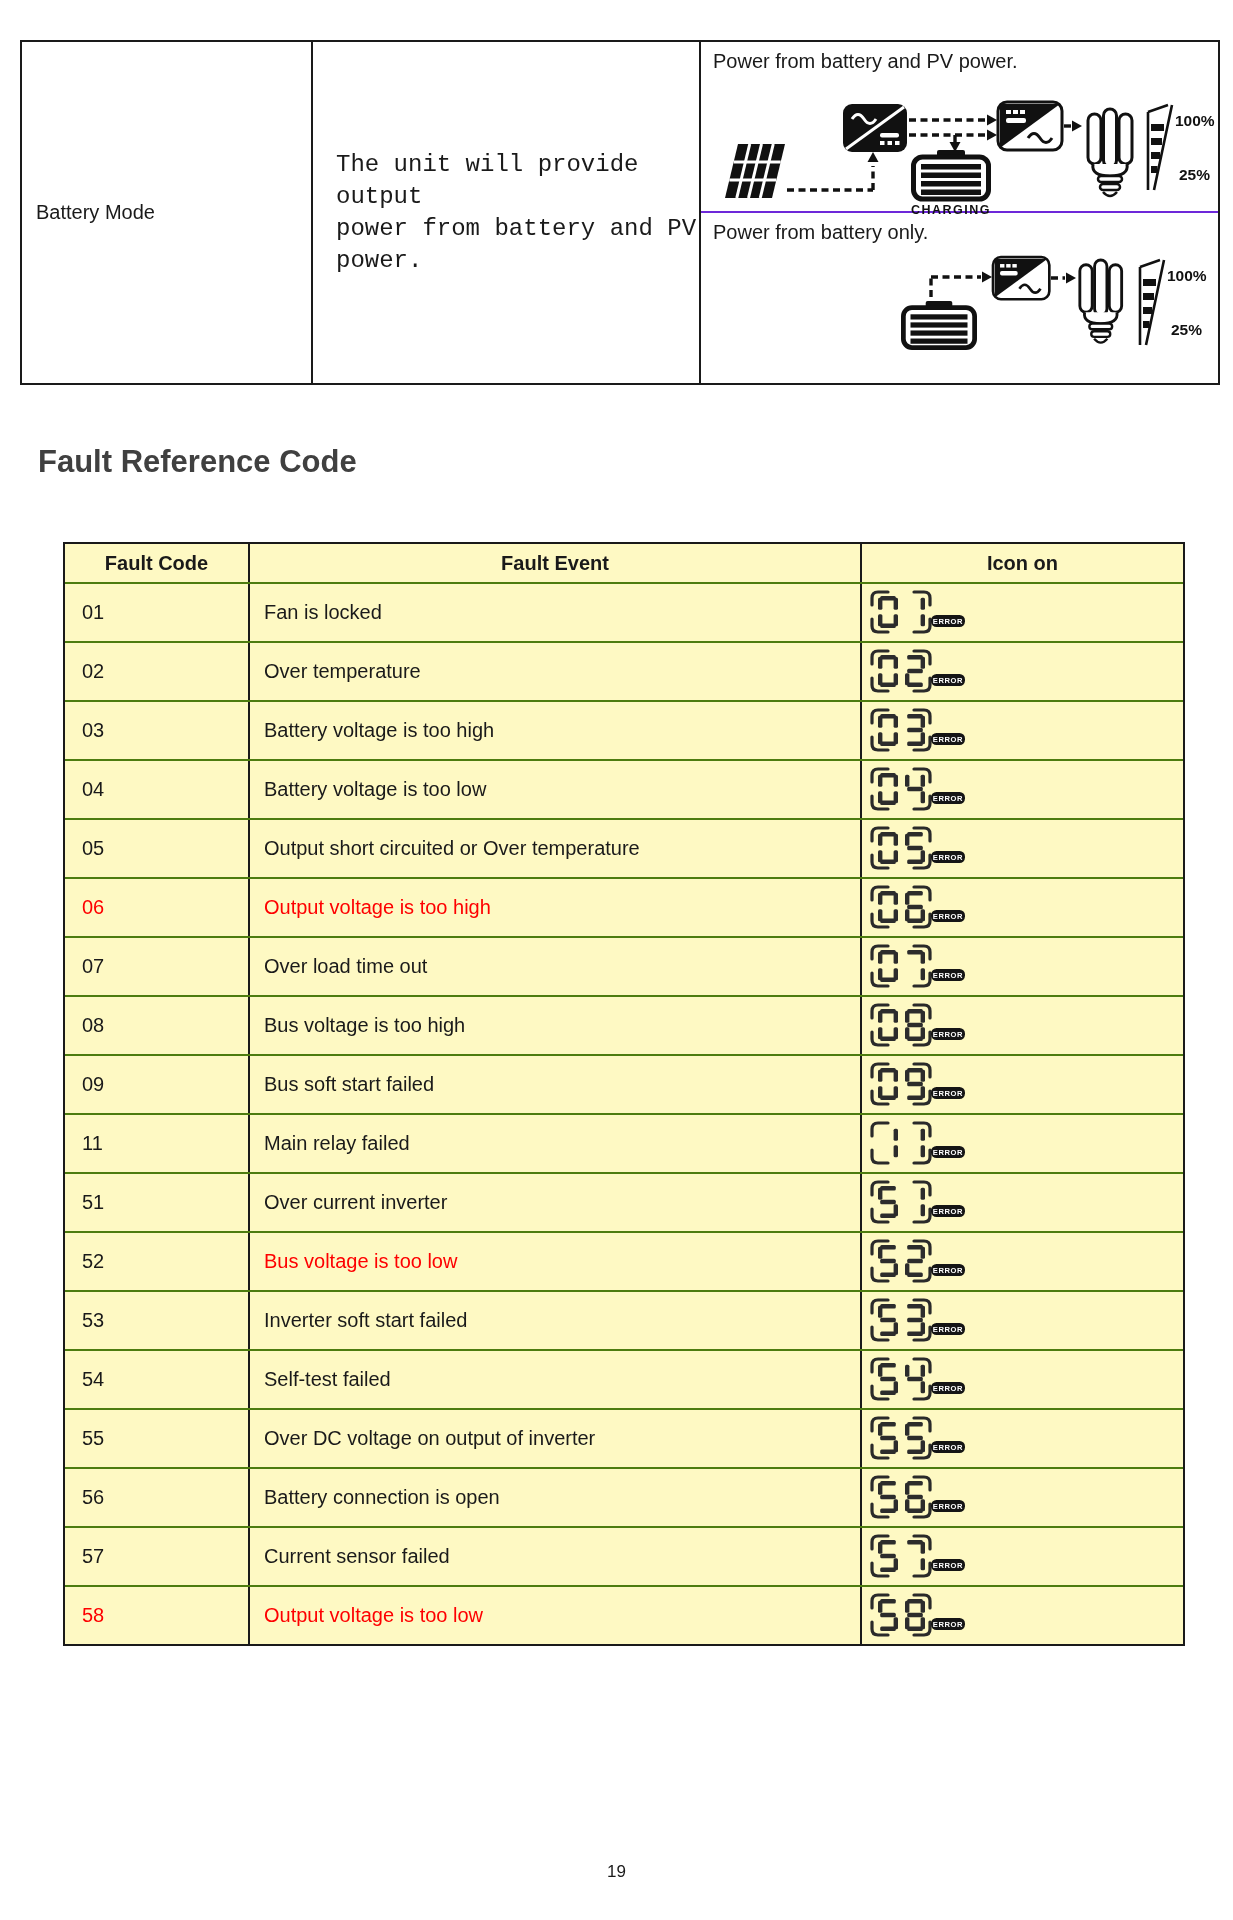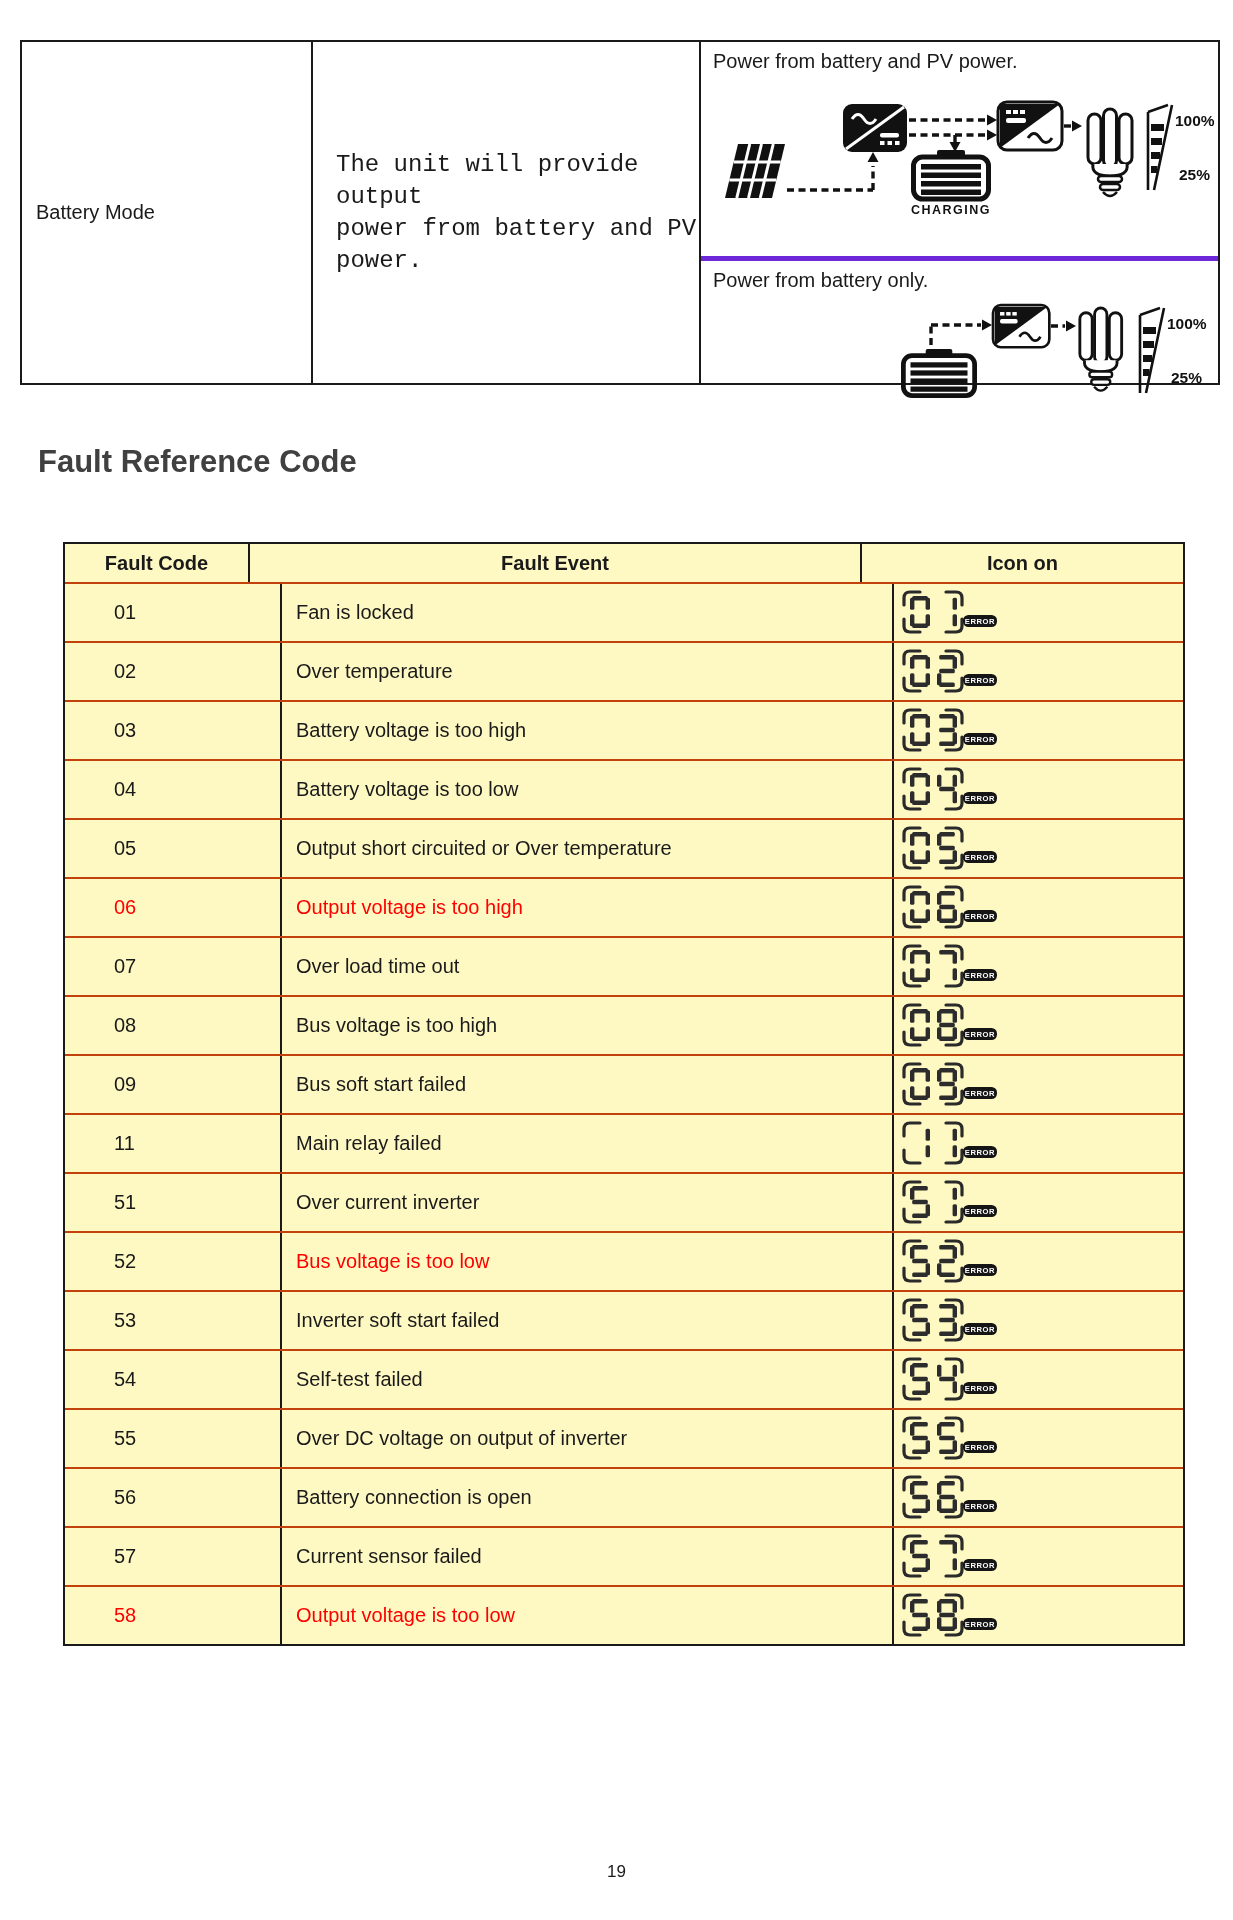--- a/index.html
+++ b/index.html
@@ -8,34 +8,34 @@
     font-family:"Liberation Sans", sans-serif;color:#1a1a1a;overflow:hidden;
   }
   
   .bt{position:absolute;left:20px;top:40px;width:1200px;height:345px;
       border:2px solid #1a1a1a;box-sizing:border-box;display:flex;background:#fff;}
   .bt-c1{flex:0 0 291px;border-right:2px solid #1a1a1a;display:flex;align-items:center;
          padding-left:14px;font-size:20px;box-sizing:border-box;text-align:right;}
   .bt-c2{flex:0 0 388px;border-right:2px solid #1a1a1a;display:flex;align-items:center;
          padding-left:23px;font-size:24px;line-height:32px;white-space:pre-line;box-sizing:border-box;font-family:Liberation Mono, monospace;}
   .bt-c3{flex:1;display:flex;flex-direction:column;box-sizing:border-box;}
-  .bt-r1{height:219px;border-bottom:5px solid #6d28d9;position:relative;box-sizing:border-box;}
+  .bt-r1{height:171px;border-bottom:2px solid #6d28d9;position:relative;box-sizing:border-box;}
   .bt-r2{flex:1;position:relative;box-sizing:border-box;}
   .cap{position:absolute;top:8px;left:12px;font-size:20px;z-index:2;}
   .diag{position:absolute;left:0;top:0;}
   .dash{stroke:#111;stroke-width:3.4;fill:none;stroke-dasharray:7 4.5;}
   .ah{fill:#111;}
   .pct{font-family:"Liberation Sans",sans-serif;font-size:15.5px;font-weight:bold;fill:#111;}
   .chg{font-family:"Liberation Sans",sans-serif;font-size:12.5px;font-weight:bold;fill:#111;letter-spacing:1.5px;}
   
   .h1{position:absolute;left:38px;top:444px;font-size:31px;font-weight:bold;color:#404040;}
   
   .ft{position:absolute;left:63px;top:542px;width:1122px;border:2px solid #1a1a1a;
       box-sizing:border-box;background:#fef9c3;}
-  .ft-row{display:flex;border-top:2px solid #c2410c;height:59px;box-sizing:border-box;padding-left:32px;}
+  .ft-row{display:flex;border-top:2px solid #4d7c0f;height:59px;box-sizing:border-box;}
   .ft-hrow{display:flex;height:38px;box-sizing:border-box;}
   .ft-cell{box-sizing:border-box;display:flex;align-items:center;font-size:20px;}
   .ft-code{width:185px;border-right:2px solid #1a1a1a;padding-left:17px;}
   .ft-event{width:612px;border-right:2px solid #1a1a1a;padding-left:14px;}
   .ft-icon{flex:1;padding-left:8px;}
   .ft-h{justify-content:center;font-weight:bold;padding-left:0;}
   .red{color:#fe0000;}
   .brk{fill:none;stroke:#2a2a2a;stroke-width:3.2;stroke-linecap:round;}
   .segf{fill:#2c2c2c;}
   

